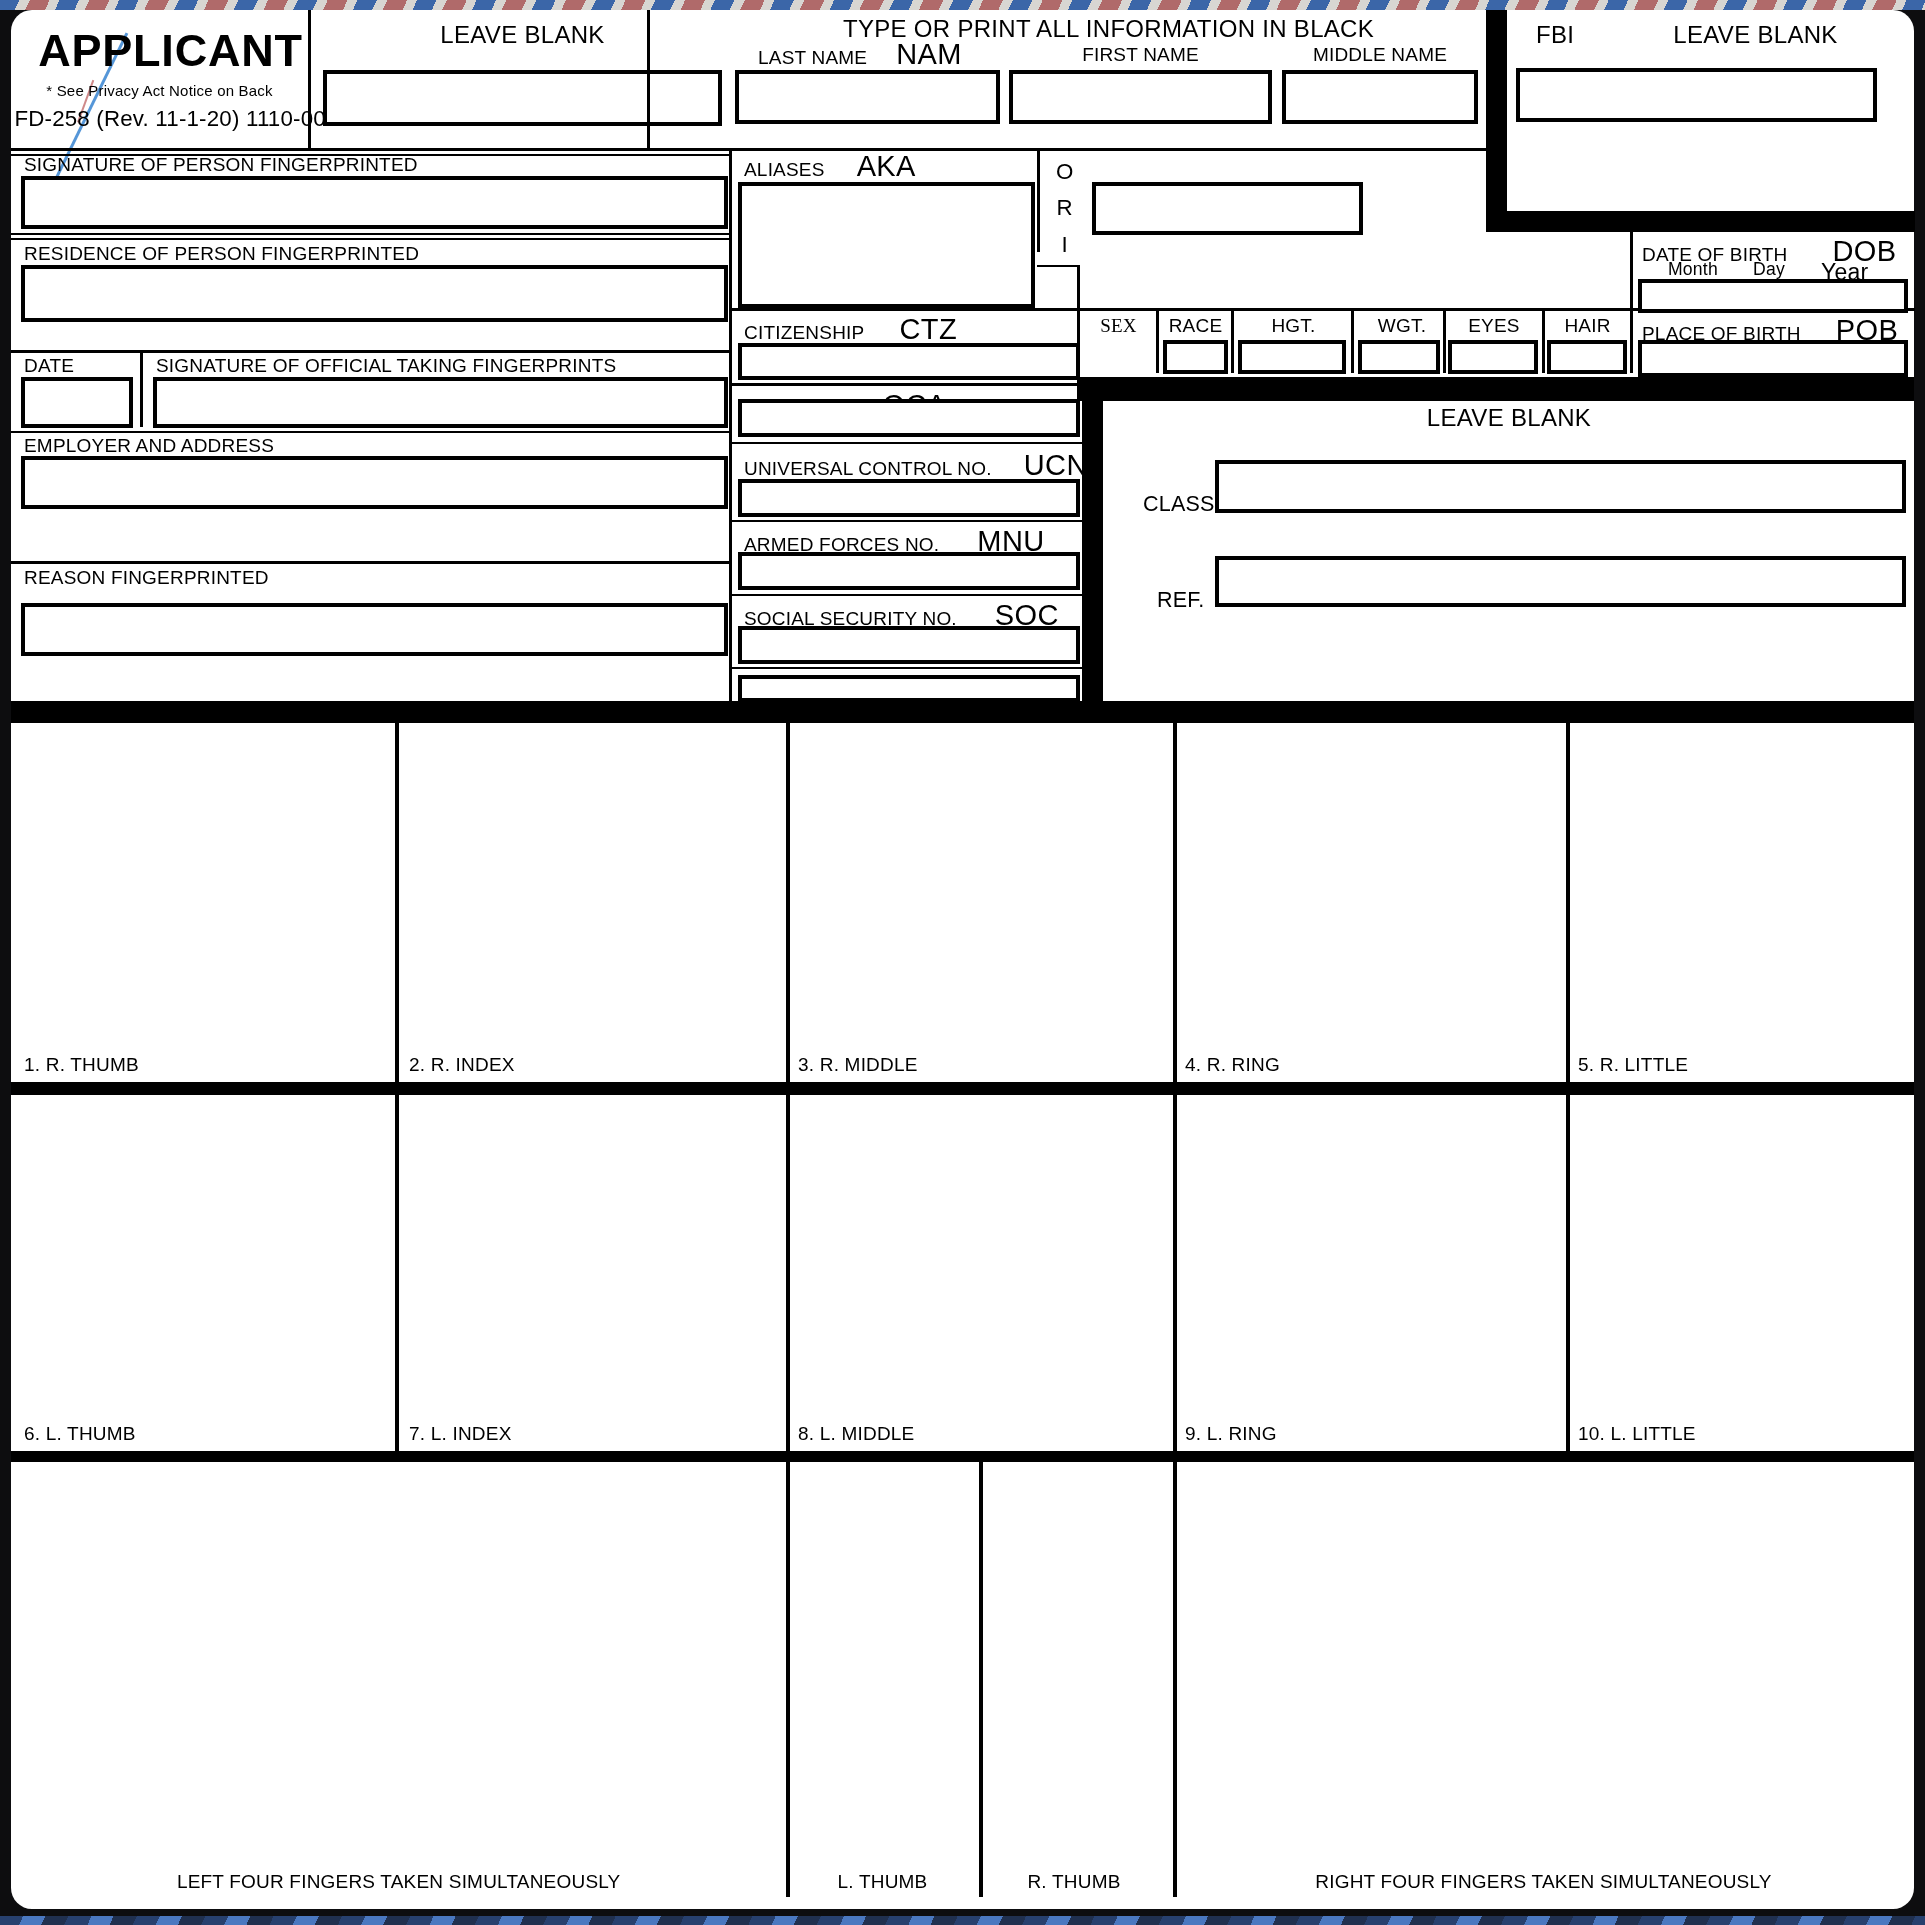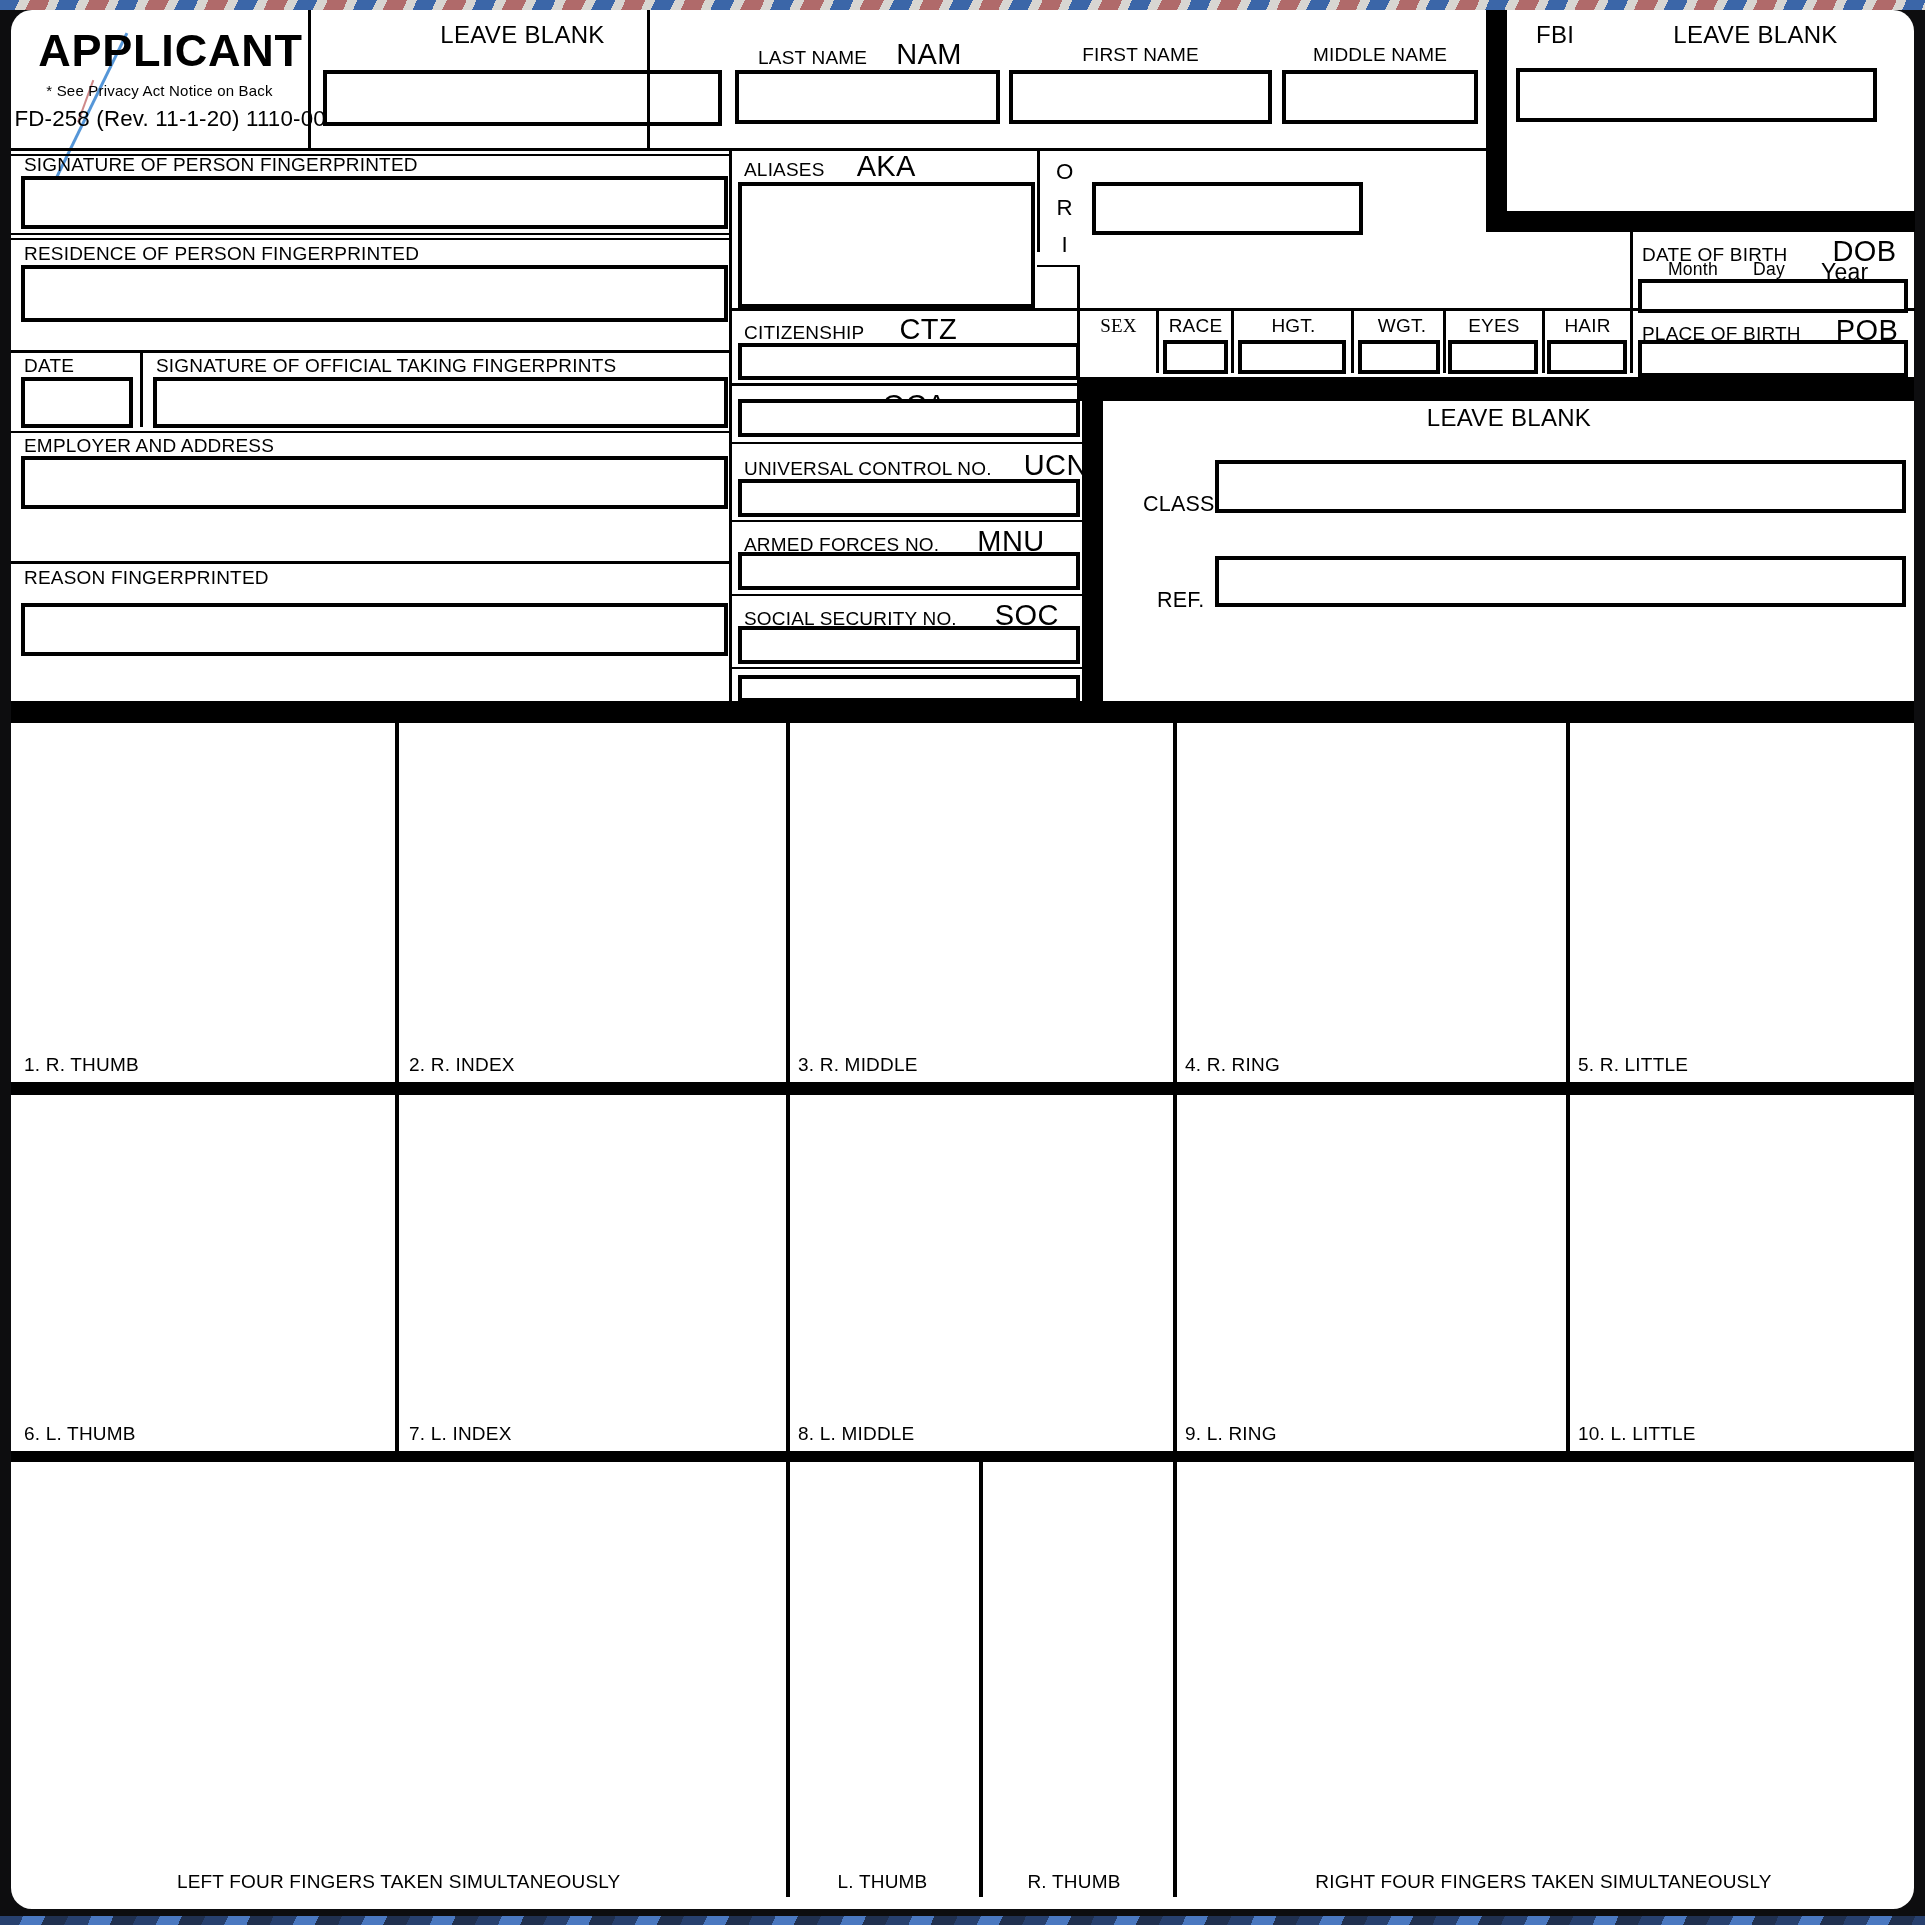--- a/index.html
+++ b/index.html
@@ -37,20 +37,21 @@
   <div class="lbl ctr" style="left:24px;top:83px;width:271px;font-size:15px;">* See Privacy Act Notice on Back</div>
   <div class="lbl ctr" style="left:14.4px;top:107px;width:287px;font-size:22.3px;">FD-258 (Rev. 11-1-20) 1110-0046</div>
 
   <div class="vl" style="left:308px;top:9.6px;width:3.2px;height:140px;"></div>
 
   <div class="lbl ctr hdr" style="left:323px;top:22.3px;width:399px;">LEAVE BLANK</div>
   <div class="box" style="left:323px;top:70px;width:399px;height:56px;"></div>
 
   <div class="vl" style="left:647px;top:9.6px;width:3.2px;height:140px;"></div>
 
+  <div class="lbl ctr hdr" style="left:731px;top:16px;width:755px;">TYPE OR PRINT ALL INFORMATION IN BLACK</div>
 
   <div class="grp" style="left:758px;top:38px;gap:29px;justify-content:center;">
     <span class="lbl-s">LAST NAME</span>
     <span class="lbl-b">NAM</span>
   </div>
   <div class="lbl ctr" style="left:1009px;top:45px;width:263px;">FIRST NAME</div>
   <div class="lbl ctr" style="left:1282px;top:45px;width:196px;">MIDDLE NAME</div>
 
   <div class="box" style="left:735px;top:70px;width:265px;height:54px;"></div>
   <div class="box" style="left:1009px;top:70px;width:263px;height:54px;"></div>

